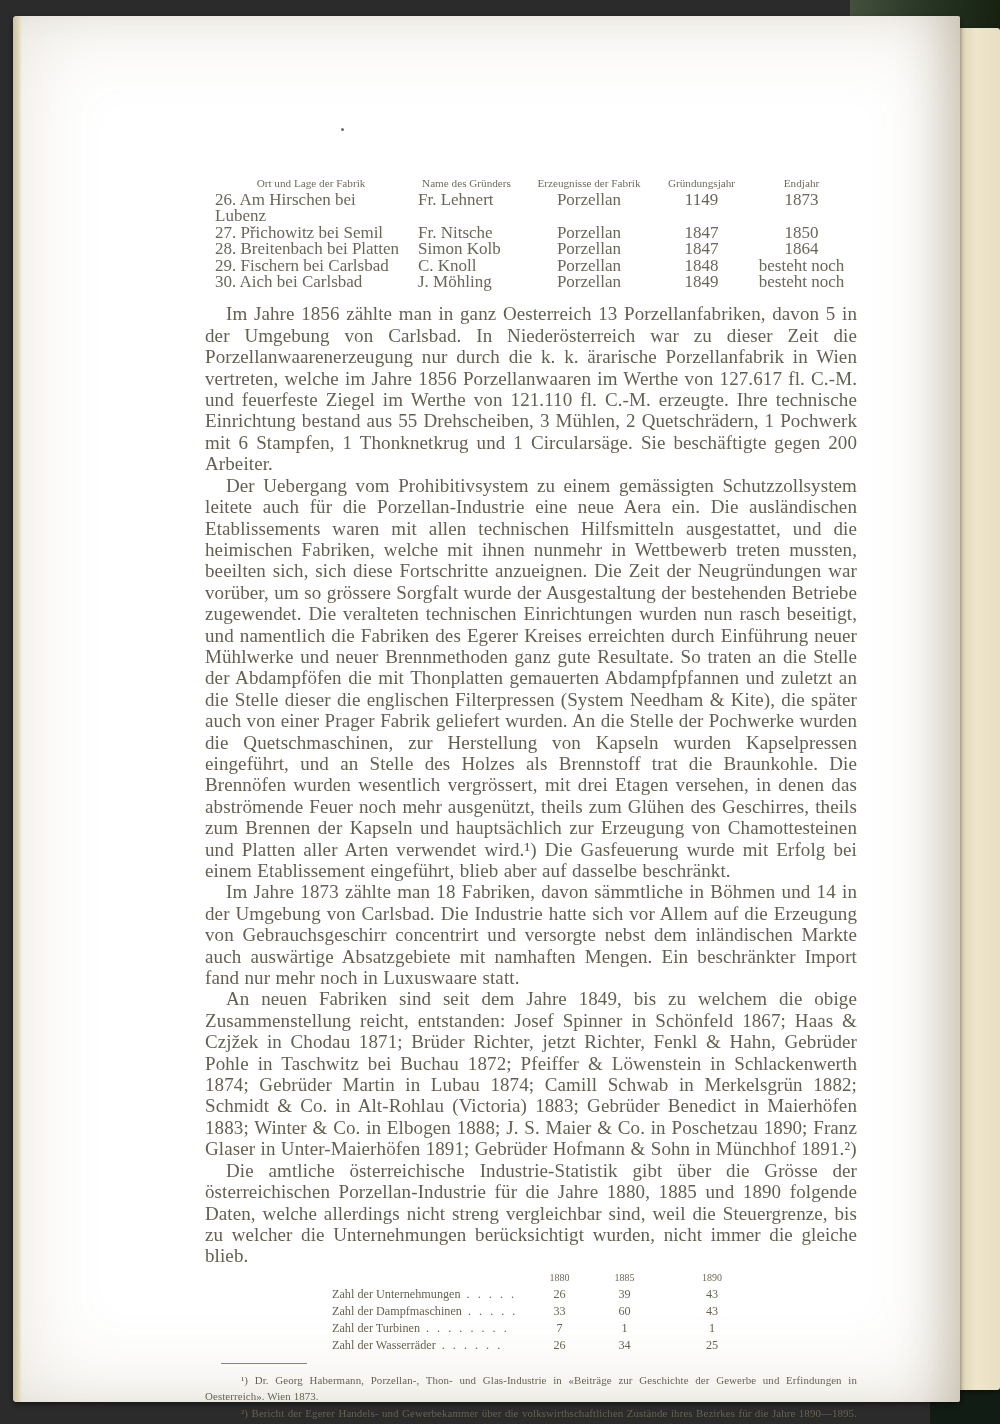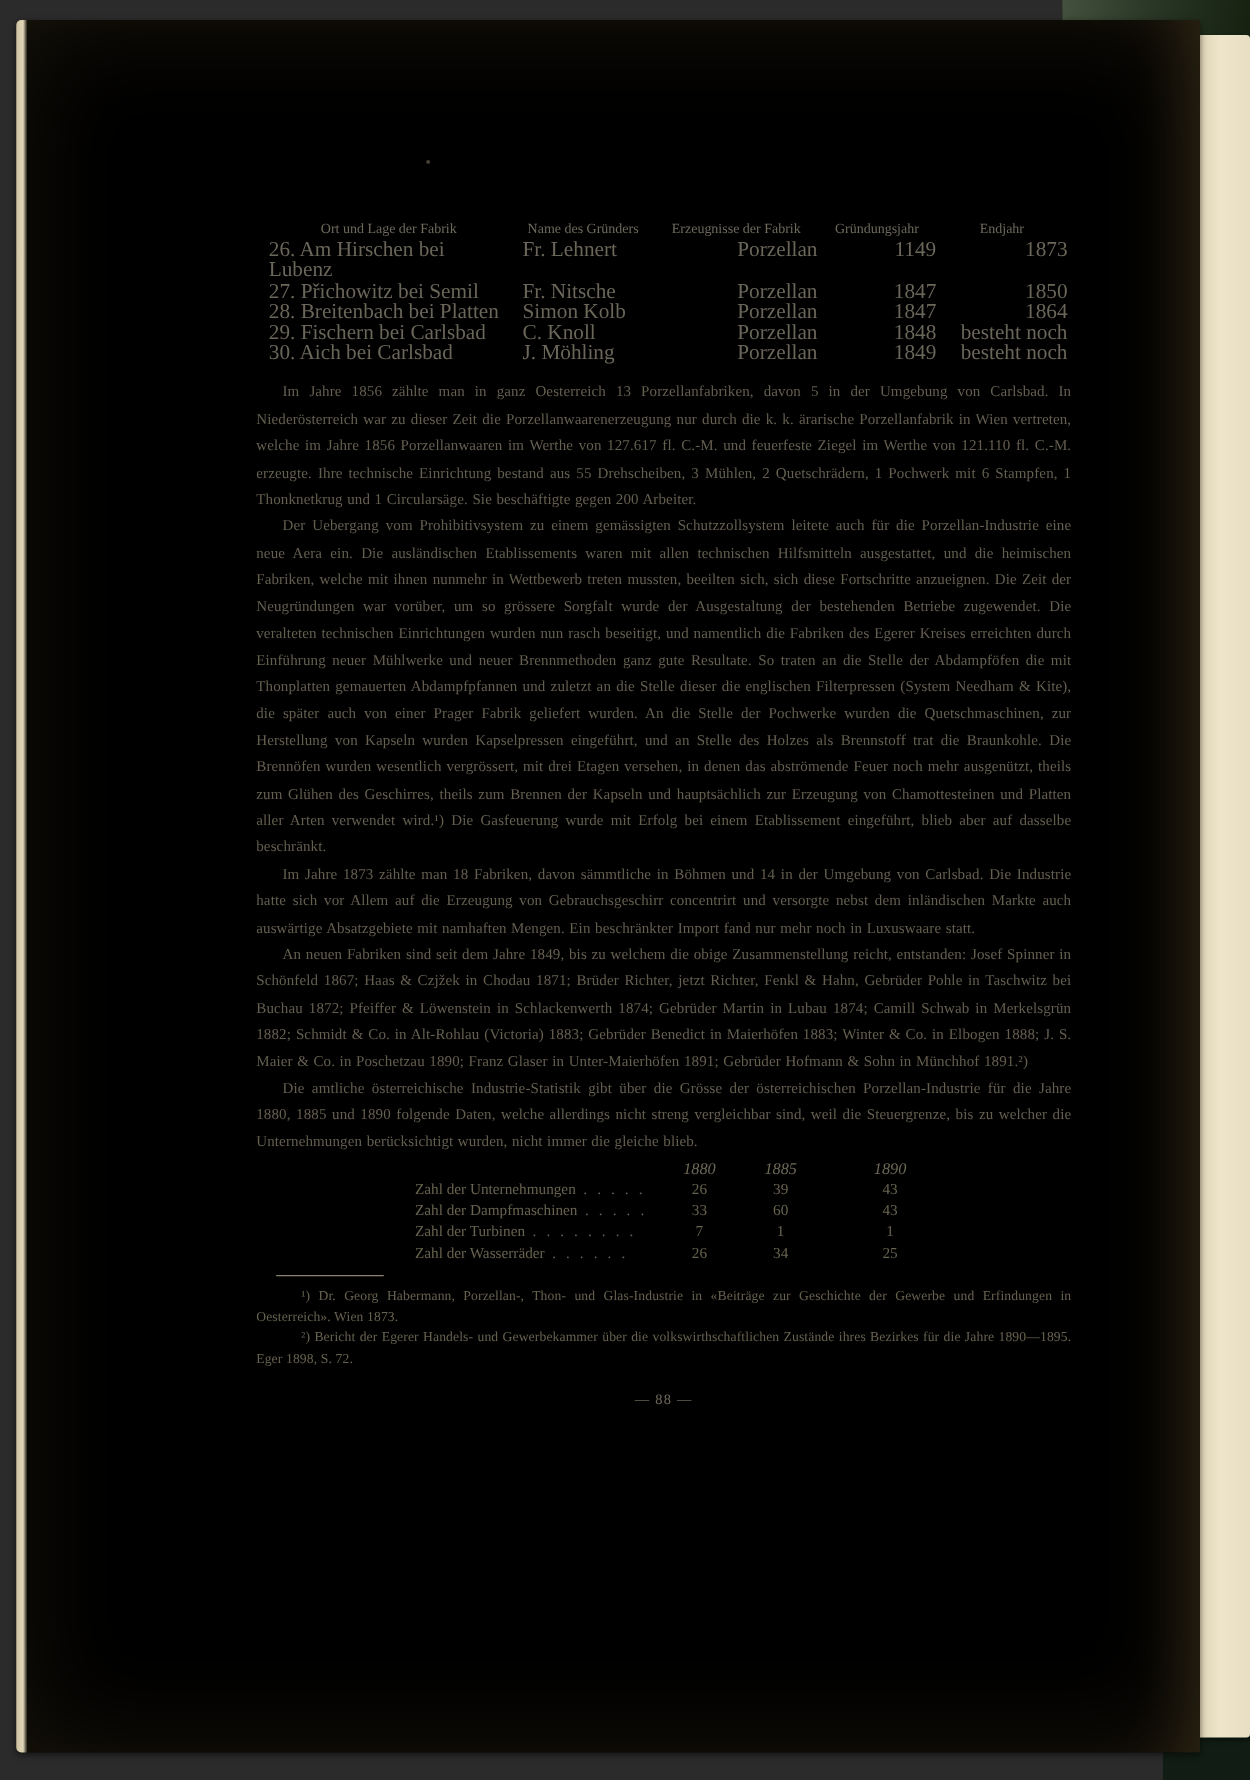--- a/index.html
+++ b/index.html
@@ -28,21 +28,21 @@
   .next-page {
     position:absolute; left:956px; top:28px; width:44px; height:1362px; z-index:2;
     background:linear-gradient(to right,#d6caab 0,#e3d9bc 9px,#eee5cb 20px,#e8dec3 100%);
     border-radius:0 3px 3px 0;
     box-shadow:0 2px 4px rgba(0,0,0,.45);
   }
 
   
   .page {
     position:absolute; left:13px; top:16px; width:947px; height:1386px; z-index:3;
-    background:#000000;
+    background:#ffffff;
     border-radius:4px 2px 2px 4px;
     box-shadow:
       inset 0 0 90px rgba(125,103,58,.20),
       inset -42px 0 50px -30px rgba(110,88,48,.32),
       0 2px 5px rgba(0,0,0,.5);
   }
   .page-edge-left {
     position:absolute; left:0; top:0; bottom:0; width:9px;
     background:linear-gradient(to right,#cdc1a0,#e0d6b9 60%,rgba(224,214,185,0));
     border-radius:4px 0 0 4px;
@@ -57,33 +57,33 @@
   
   .ft { margin-left:8px; width:641px; color:#6b665a; margin-bottom:13px; }
   .ft-row {
     display:grid; grid-template-columns:196px 115px 130px 95px 105px;
     line-height:16.4px; font-size:17px;
   }
   .ft-header { font-size:11.2px; line-height:18px; color:#6f6a5c; }
   .ft-header > div { text-align:center; padding:0; }
   .ft .c1 { padding-left:2px; text-align:left; }
   .ft .c2 { padding-left:9px; text-align:left; }
-  .ft .c3, .ft .c4, .ft .c5 { text-align:right; }
+  .ft .c3, .ft .c4, .ft .c5 { text-align:center; }
 
   
   .bodytext {
-    width:652px; font-size:12px; line-height:21.4px; color:#655f50;
+    width:652px; font-size:19px; line-height:21.4px; color:#655f50;
     text-align:justify; letter-spacing:.1px; word-spacing:.5px;
   }
   .bodytext p { text-indent:21px; }
 
   
   .stats { margin:3px 0 0 127px; width:430px; font-size:12.2px; color:#68634f; }
   .srow { display:grid; grid-template-columns:200px 55px 75px 100px; line-height:17px; }
-  .yrow { font-size:13px; line-height:16px; color:#6d6856;font-style:italic; }
+  .yrow { font-size:10px; line-height:16px; color:#6d6856; }
   .stats .val { text-align:center; }
   .stats .dots { word-spacing:5px; padding-left:6px; color:#6b665a; }
 
   
   .fn-rule { margin:9px 0 0 16px; width:86px; border-top:1px solid #8a8474; }
   .footnotes {
     margin-top:8px; width:652px; font-size:10.9px; line-height:16.6px;
     color:#67624f; text-align:justify; letter-spacing:.1px;
   }
   .footnotes p { text-indent:36px; }

